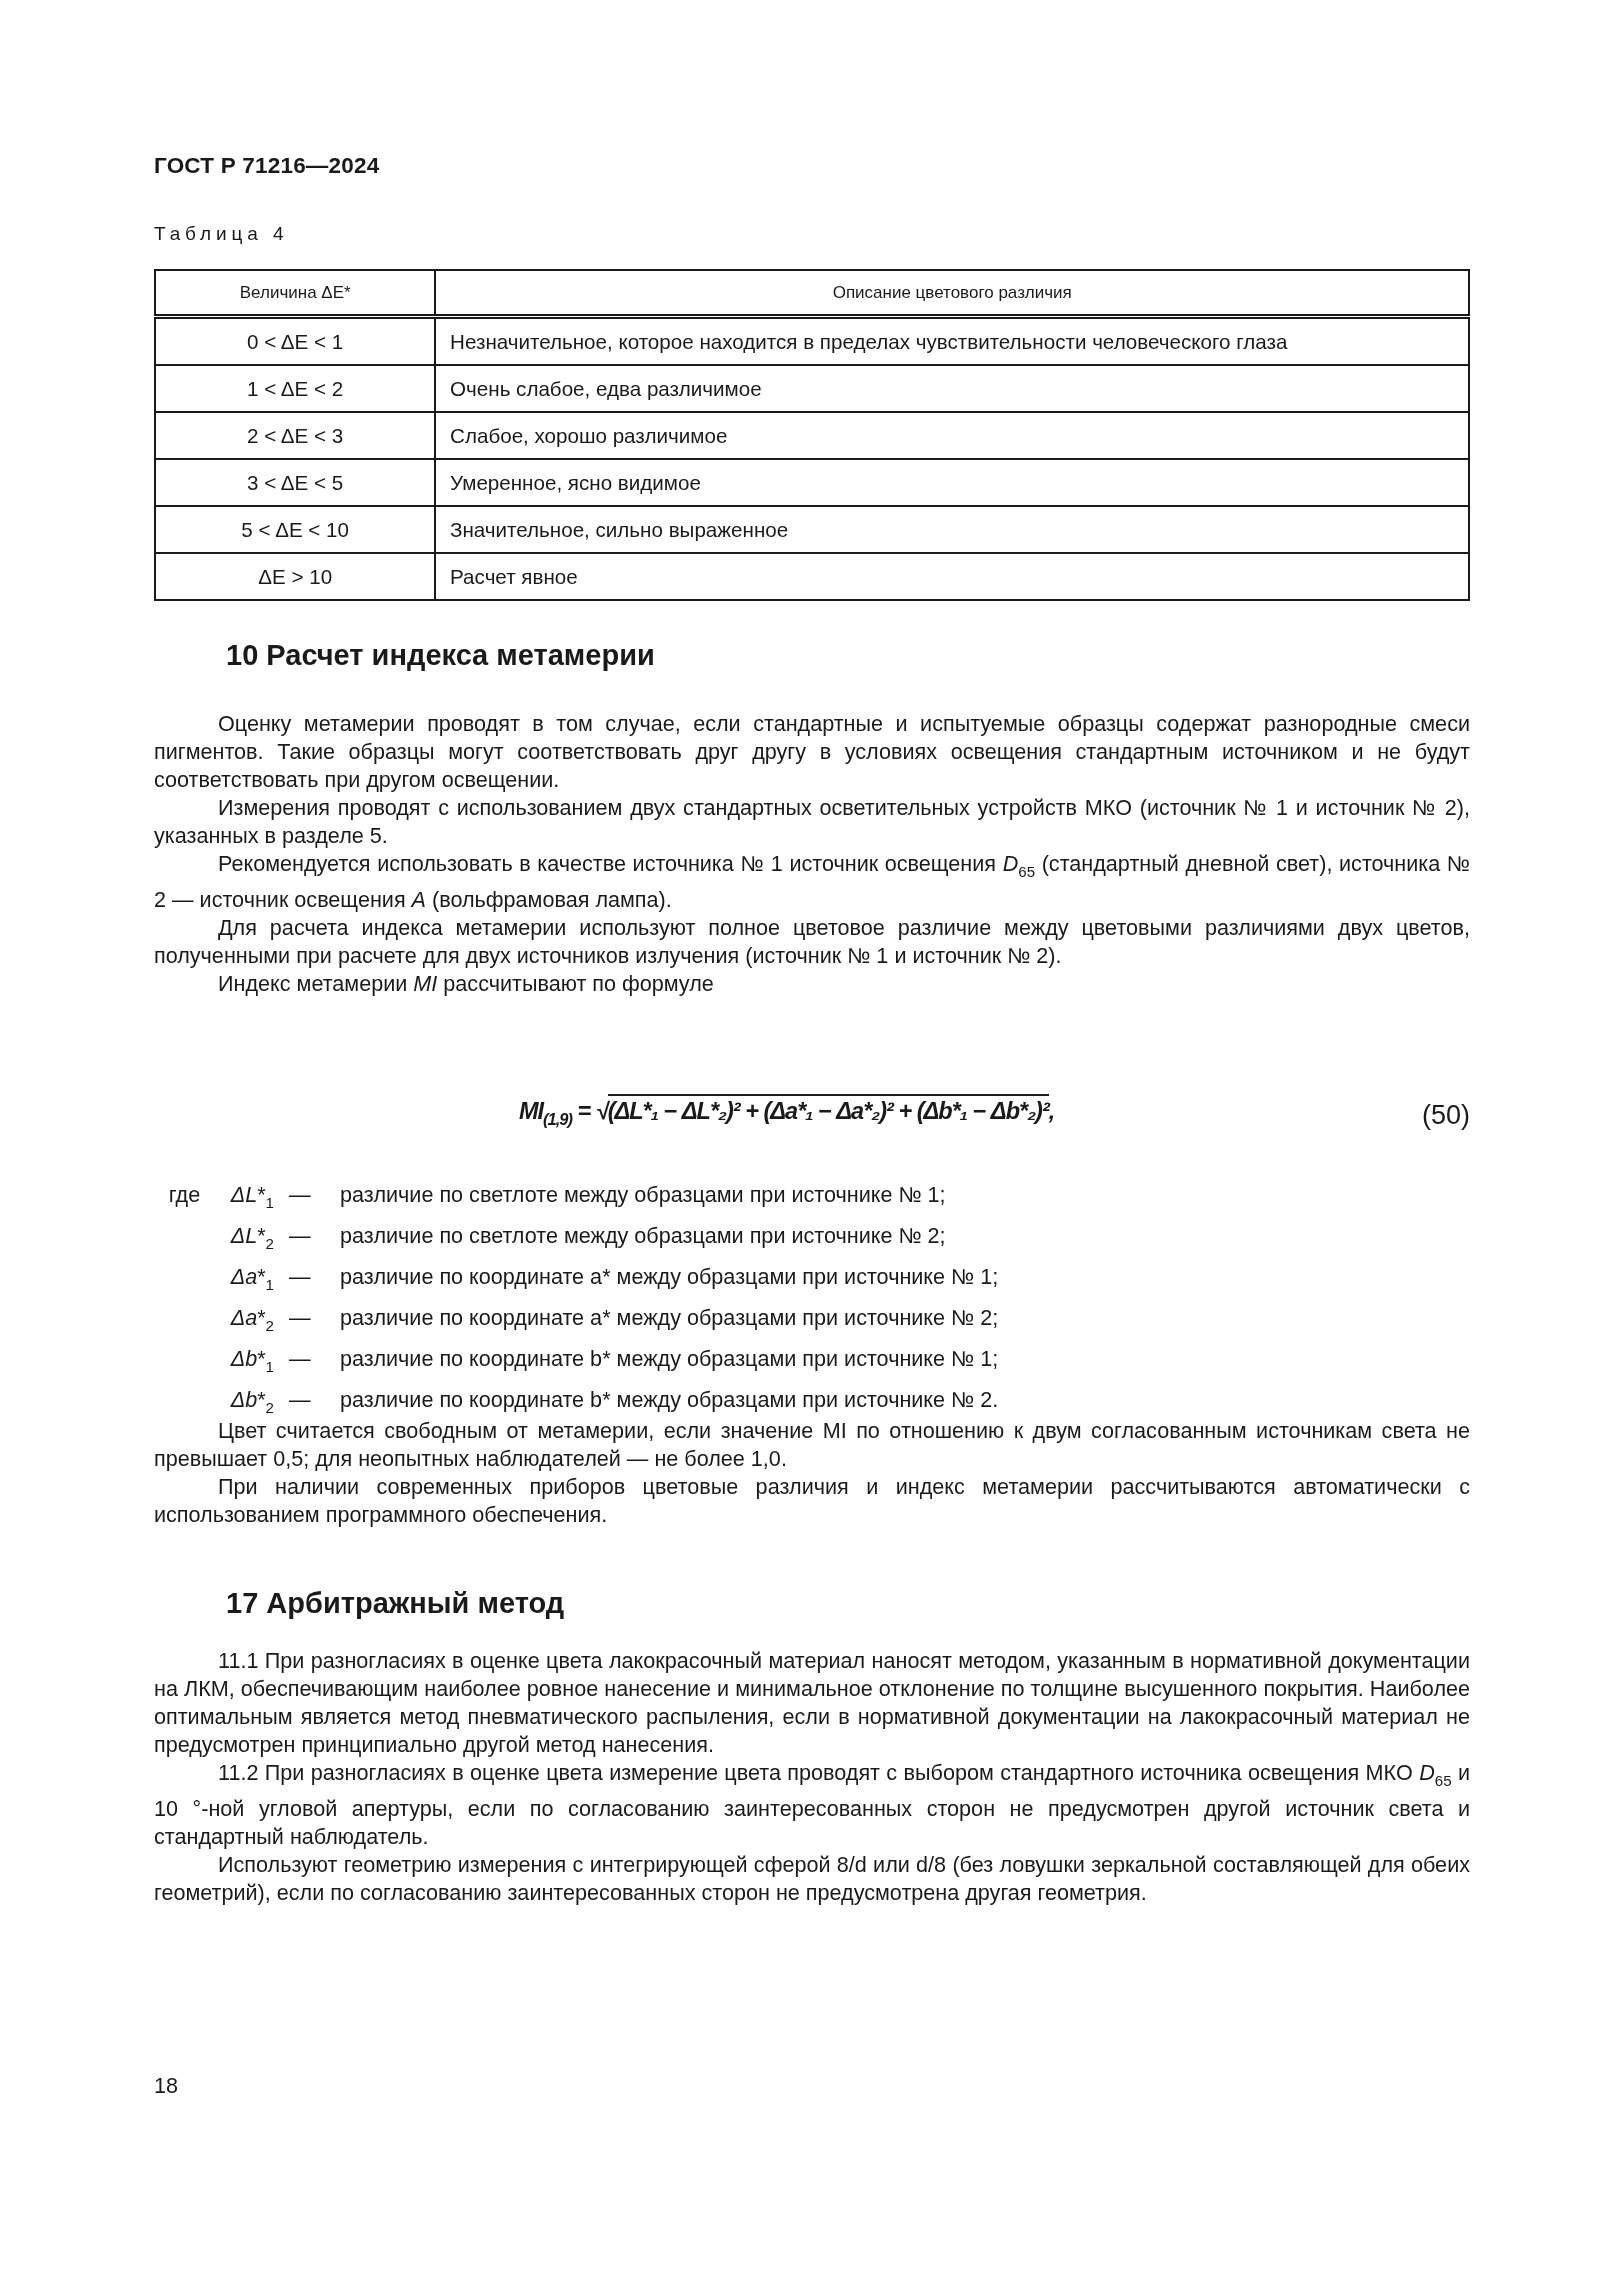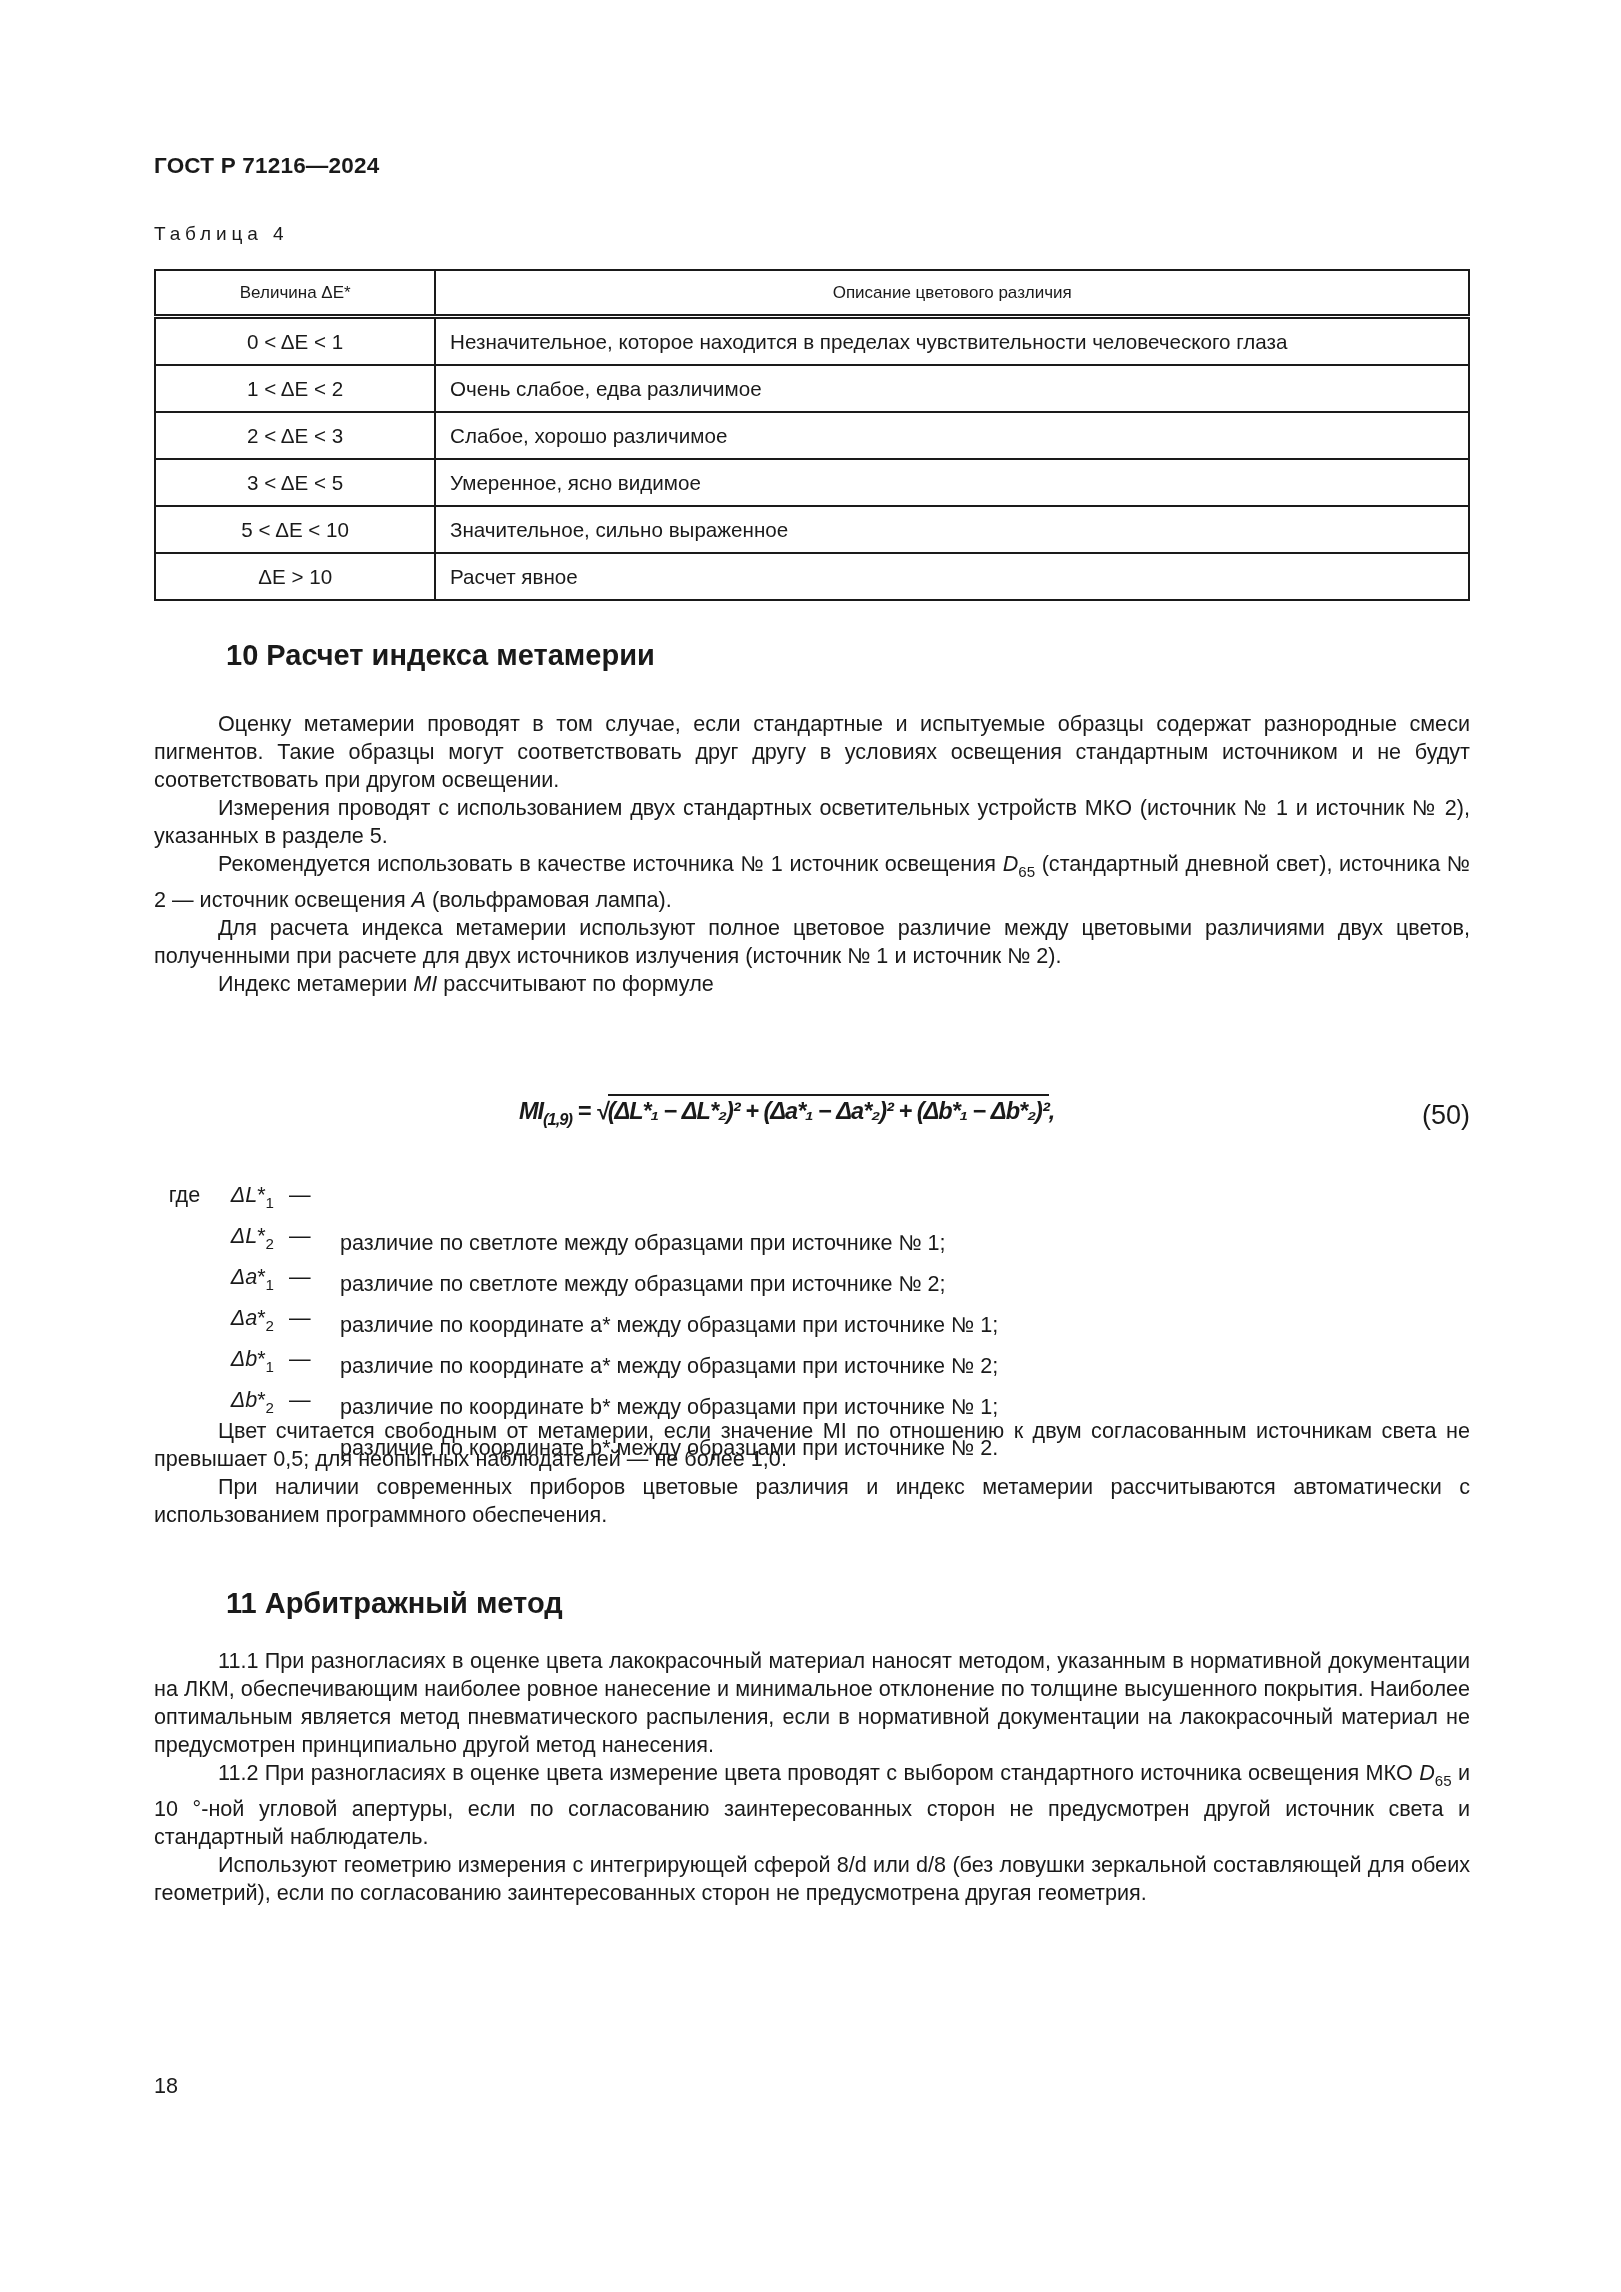--- a/index.html
+++ b/index.html
@@ -19,21 +19,21 @@
   .body { position: absolute; left: 0; width: 1316px; font-size: 21.6px; line-height: 28px; text-align: justify; }
   .body p { margin: 0; text-indent: 64px; }
   .formula { position: absolute; top: 1094px; left: 365px; font-size: 23.5px; font-style: italic; font-weight: bold; letter-spacing: -1px; white-space: nowrap; }
   .formula .sq { display: inline-block; border-top: 2px solid #1a1a1a; padding-top: 2px; }
   .eqno { position: absolute; top: 1100px; right: 0; font-size: 27px; }
   .defs { position: absolute; top: 1182px; left: 0; width: 1316px; font-size: 21.6px; }
   .def-row { height: 41px; position: relative; }
   .def-row .lead { position: absolute; left: 14.7px; }
   .def-row .sym { position: absolute; right: 1196px; white-space: nowrap; }
   .def-row .dash { position: absolute; left: 135px; }
-  .def-row .text { position: absolute; left: 186px; white-space: nowrap; margin-top: 48px; }
+  .def-row .text { position: absolute; left: 186px; white-space: nowrap; }
   sub { font-size: 70%; vertical-align: -5.9px; }
   .page-no { position: absolute; top: 2073px; left: 0; font-size: 21.6px; }
 </style>
 </head>
 <body>
 
 <div class="page">
 
   <div class="doc-header">ГОСТ Р 71216—2024</div>
 
@@ -121,21 +121,21 @@
       <span class="dash">—</span>
       <span class="text">различие по координате b* между образцами при источнике № 2.</span>
     </div>
   </div>
 
   <div class="body" style="top:1417px;">
     <p>Цвет считается свободным от метамерии, если значение MI по отношению к двум согласованным источникам света не превышает 0,5; для неопытных наблюдателей — не более 1,0.</p>
     <p>При наличии современных приборов цветовые различия и индекс метамерии рассчитываются автоматически с использованием программного обеспечения.</p>
   </div>
 
-  <div class="h2" style="top:1587px;">11  Арбитражный метод</div>
+  <div class="h2" style="top:1587px;">17  Арбитражный метод</div>
 
   <div class="body" style="top:1647px;">
     <p>11.1  При разногласиях в оценке цвета лакокрасочный материал наносят методом, указанным в нормативной документации на ЛКМ, обеспечивающим наиболее ровное нанесение и минимальное отклонение по толщине высушенного покрытия. Наиболее оптимальным является метод пневматического распыления, если в нормативной документации на лакокрасочный материал не предусмотрен принципиально другой метод нанесения.</p>
     <p><span>11.2  При разногласиях в оценке цвета измерение цвета проводят с выбором стандартного источника освещения МКО </span><i>D</i><sub>65</sub><span> и 10 °-ной угловой апертуры, если по согласованию заинтересованных сторон не предусмотрен другой источник света и стандартный наблюдатель.</span></p>
     <p>Используют геометрию измерения с интегрирующей сферой 8/d или d/8 (без ловушки зеркальной составляющей для обеих геометрий), если по согласованию заинтересованных сторон не предусмотрена другая геометрия.</p>
   </div>
 
   <div class="page-no">18</div>
 </div>
 

